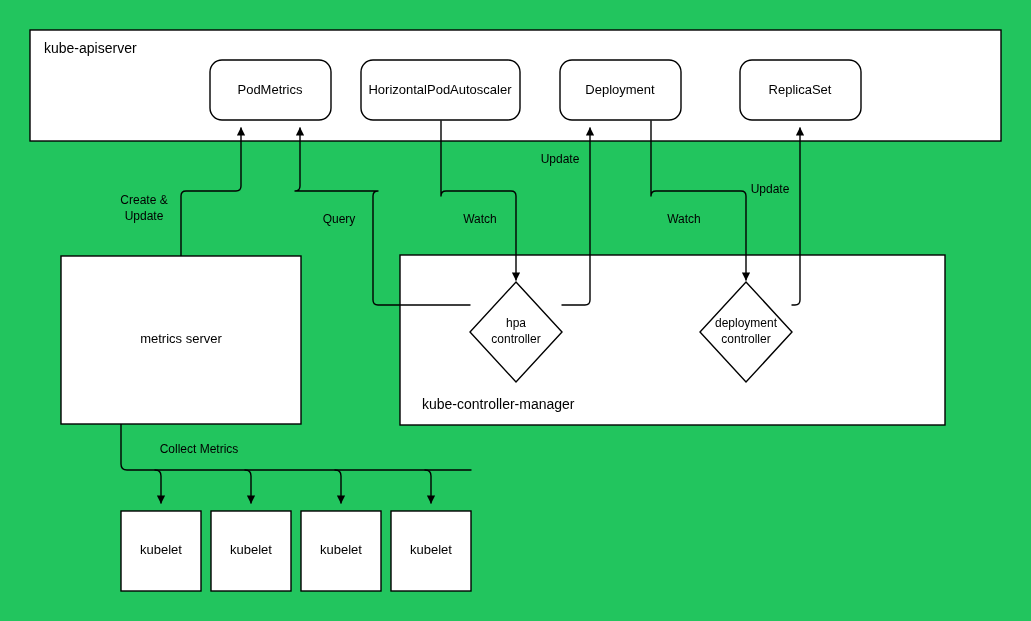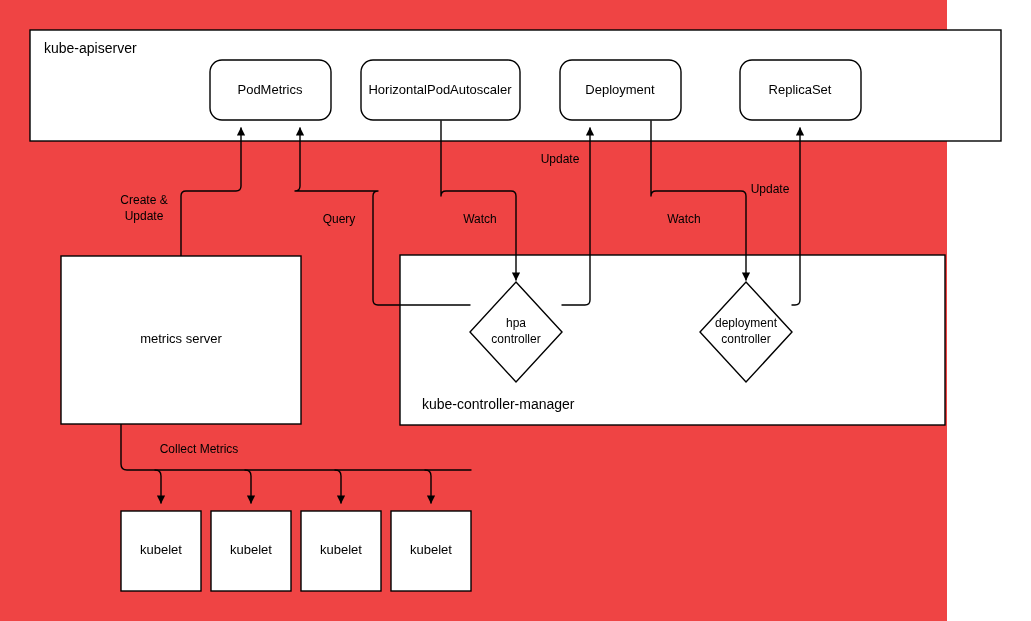--- a/index.html
+++ b/index.html
@@ -9,23 +9,23 @@
     background: #ffffff;
   }
   body {
     width: 1031px;
     height: 621px;
     font-family: "Liberation Sans", sans-serif;
     overflow: hidden;
   }
   #diagram-root {
     position: relative;
-    width: 947px;
+    width: 1031px;
     height: 621px;
-    background: #ef4444;
+    background: #22c55e;
   }
   svg#diagram {
     display: block;
     width: 1031px;
     height: 621px;
   }
   .shape-fill {
     fill: #ffffff;
     stroke: #000000;
     stroke-width: 1.4;

